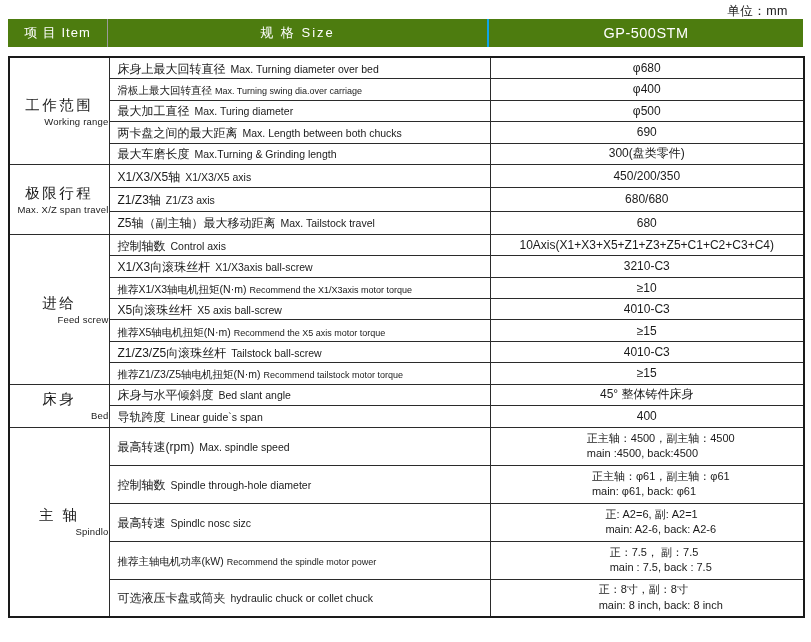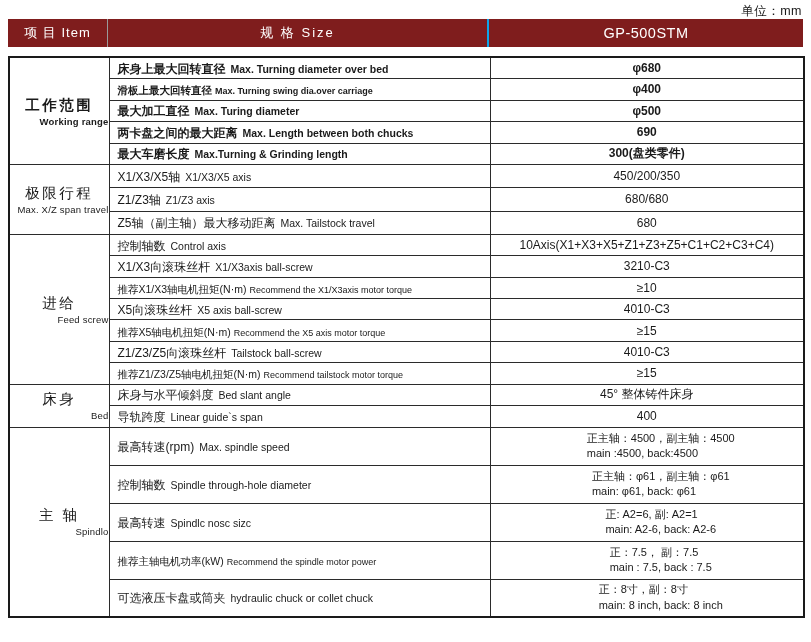--- a/index.html
+++ b/index.html
@@ -4,26 +4,26 @@
 <style>
   * { margin:0; padding:0; box-sizing:border-box; }
   html,body { background:#ffffff; }
   body {
     width:811px; height:642px; overflow:hidden;
     font-family:"Liberation Sans","DejaVu Sans",sans-serif;
     color:#1a1a1a;
     -webkit-font-smoothing:antialiased;
   }
   .unit {
-    height:19px; text-align:right; padding:3px 9px 0 0;
+    height:19px; text-align:right; padding:3px 23px 0 0;
     font-size:12.5px; letter-spacing:0.5px;
   }
   .hdr {
     display:flex; margin-left:8px; width:795px; height:28px;
-    background:#7f1d1d; color:#ffffff; align-items:stretch;
+    background:#4d7c0f; color:#ffffff; align-items:stretch;
   }
   .hdr-cell {
     display:flex; align-items:center; justify-content:center;
     font-size:13px; letter-spacing:1px;
   }
   .hdr-item  { width:100px; border-right:1px solid #9a9a9a; }
   .hdr-size  { width:381px; border-right:2px solid #0ea5e9; letter-spacing:2px;text-align:center; }
   .hdr-model { width:314px; font-size:14.5px; letter-spacing:0.5px; }
   table.spec {
     border-collapse:collapse; table-layout:fixed;
@@ -35,21 +35,21 @@
   .gzh { font-size:14.5px; letter-spacing:2.5px; }
   .gen { font-size:9.5px; margin-top:1px; letter-spacing:0.2px;text-align:right; }
   td.label { padding-left:8px; }
   .lzh { font-size:12px; }
   .len { font-size:10.5px; margin-left:5px; }
   tr.small .lzh { font-size:10.5px; }
   tr.small .len { font-size:9px; margin-left:3px; }
   td.value { text-align:center; font-size:12px; }
   .vblock { display:inline-block; text-align:left; font-size:11px; line-height:1.4;margin-left:28px; }
   
-  tr.g0 td { height:21.5px;font-weight:bold; }
+  tr.g0 td { height:21.5px; }
   tr.g1 td { height:23.3px; }
   tr.g2 td { height:21.4px; }
   tr.g3 td { height:21.5px; }
   tr.g4 td { height:38px; }
 </style>
 </head>
 <body>
 
 <div class="page">
   <div class="unit">单位：mm</div>

